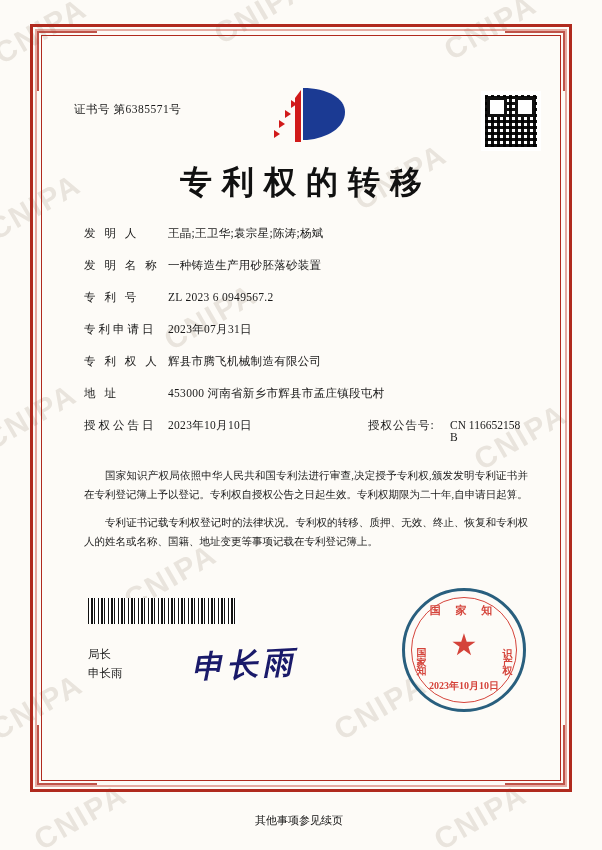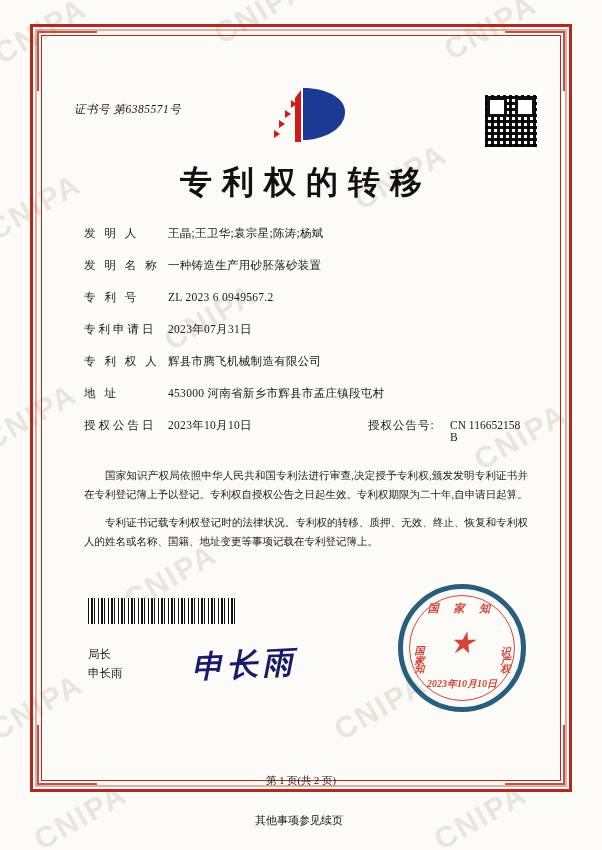--- a/index.html
+++ b/index.html
@@ -77,21 +77,20 @@
     left: 52px; top: 46px; right: 52px; bottom: 80px;
     z-index: 5;
   }
 
   
   .cert-no {
     position: absolute;
     left: 22px; top: 56px;
     font-size: 11.5px;
     letter-spacing: .5px;
-    font-style: italic;
   }
   .qr {
     position: absolute;
     right: 10px; top: 46px;
     width: 52px; height: 52px;
     background:
       repeating-linear-gradient(90deg,#111 0 3px,#fff 3px 6px),
       repeating-linear-gradient(0deg,#111 0 3px,#fff 3px 6px);
     background-blend-mode: multiply;
     border: 3px solid #fff;
@@ -197,23 +196,22 @@
     letter-spacing: 4px;
     transform: rotate(-3deg);
   }
 
   
   .seal {
     position: absolute;
     right: 24px; bottom: 58px;
     width: 118px; height: 118px;
     border-radius: 50%;
-    border: 5px solid #0c4a6e;
+    border: 3px solid #0c4a6e;
     opacity: .88;
-    font-style: italic;
   }
   .seal-inner {
     position: absolute;
     inset: 6px;
     border-radius: 50%;
     border: 1.5px solid #cf2a20;
   }
   .seal-star {
     position: absolute;
     left: 50%; top: 46%;
@@ -379,16 +377,15 @@
       <div class="seal-inner"></div>
       <div class="seal-arc">国 家 知</div>
       <div class="seal-side-l">国 家 知</div>
       <div class="seal-side-r">识 产 权</div>
       <div class="seal-star">★</div>
       <div class="seal-date">2023年10月10日</div>
     </div>
 
   </div>
 
-  <div class="page-num">第 1 页(共 2 页)</div>
   <div class="footnote">其他事项参见续页</div>
 
 </div>
 
 </body></html>

